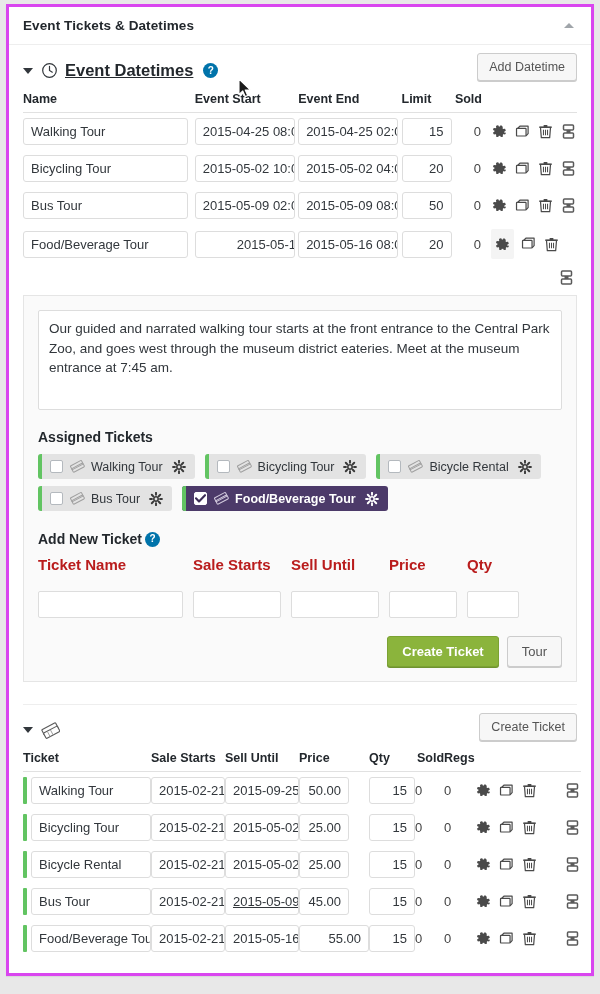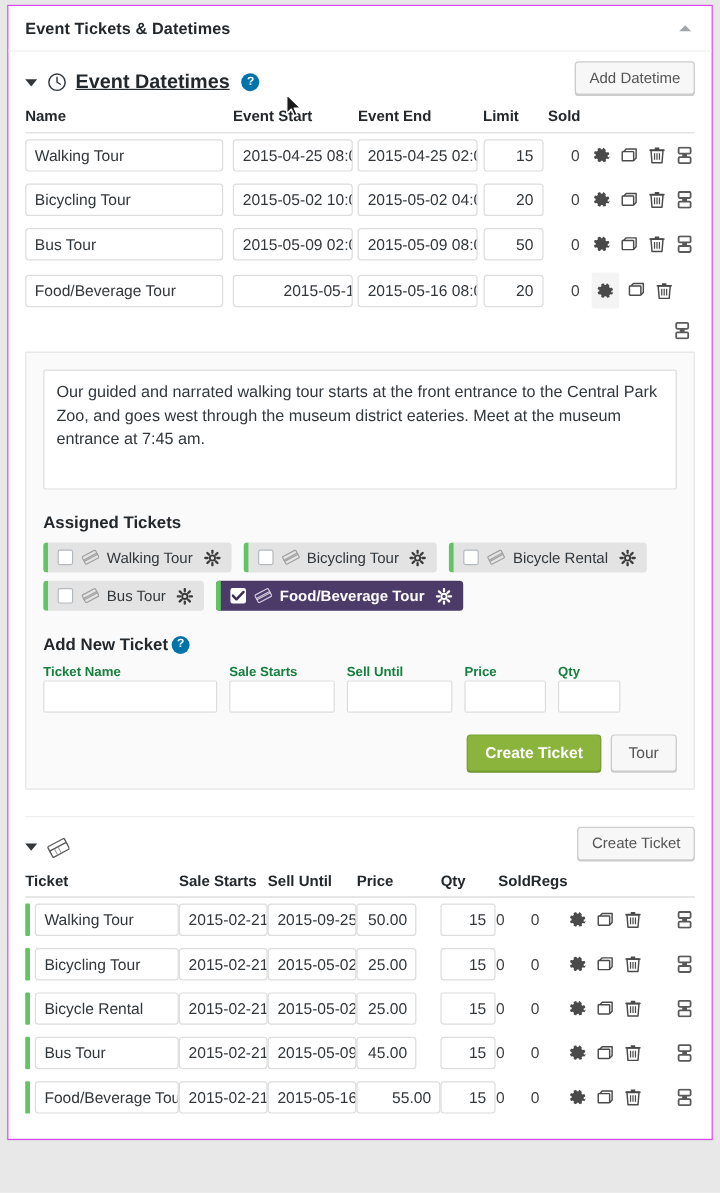--- a/index.html
+++ b/index.html
@@ -11,21 +11,21 @@
     font-size:13px;
     color:#32373c;
     overflow:hidden;
   }
 
   
   .postbox {
     position:absolute; left:6px; top:4px;
     width:588px;
     background:#fff;
-    border:1px solid #d946ef;
+    border:3px solid #d946ef;
     box-shadow:0 1px 1px rgba(0,0,0,.06);
   }
   .postbox-header {
     height:38px;
     border-bottom:1px solid #eee;
     display:flex; align-items:center;
     padding:0 14px;
     position:relative;
   }
   .postbox-title {
@@ -191,22 +191,22 @@
   .chip .tk { margin-right:6px; display:flex; align-items:center; opacity:.55; }
   .chip .lbl { font-size:12.5px; color:#32373c; white-space:nowrap; }
   .chip .gr { margin-left:9px; display:flex; align-items:center; }
   .chip.sel { background:#4c3a69; }
   .chip.sel .lbl { color:#fff; font-weight:600; }
   .chip.sel .cb { border-color:#fff; }
   .chip.sel .tk { opacity:.85; }
 
   .form-row { display:flex; gap:10px; margin-top:2px; }
   .fcol .fl {
-    font-size:11px; font-weight:700; color:#15803d;
-    margin-bottom:1px; display:block;
+    font-size:15px; font-weight:700; color:#b91c1c;
+    margin-bottom:18px; display:block;
   }
   .fcol .fi {
     border:1px solid #ddd; background:#fff; border-radius:2px;
     height:27px; width:100%;
     font-family:"Liberation Sans", sans-serif; font-size:13px;
     padding:0 7px; outline:none;
   }
 
   .btnrow { display:flex; justify-content:flex-end; gap:8px; margin-top:18px; }
   .btn-primary {
@@ -818,21 +818,21 @@
             <td>
               <div class="namecell">
                 <span class="greenbar"></span>
                 <div class="inp" style="width: 120px;">Bus Tour</div>
               </div>
             </td>
             <td>
               <div class="inp" style="width: 74px;">2015-02-21</div>
             </td>
             <td>
-              <div class="inp" style="width: 74px;">2015-05-09</div>
+              <div class="inp" style="width: 74px; text-decoration: underline;">2015-05-09</div>
             </td>
             <td>
               <div class="inp r" style="width: 50px;">45.00</div>
             </td>
             <td>
               <div class="inp r" style="width: 46px;">15</div>
             </td>
             <td class="ro">0</td>
             <td class="ro">0</td>
             <td>

